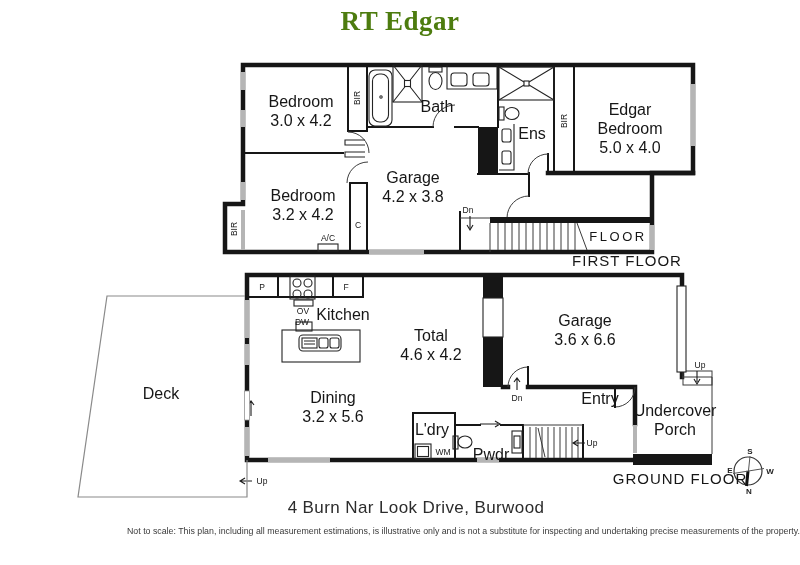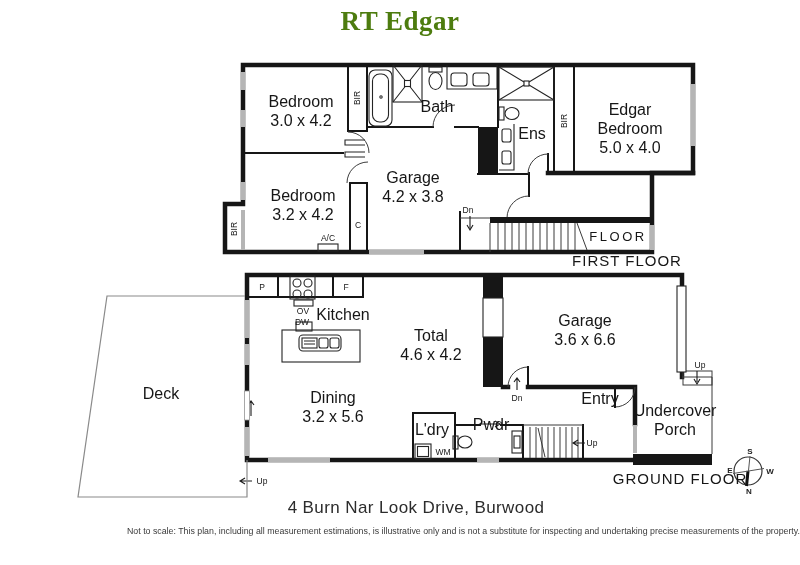--- a/index.html
+++ b/index.html
@@ -262,21 +262,21 @@
     <span>Garage</span>
     <span>3.6 x 6.6</span>
   </div>
   <div class="lbl sm" style="left:517px;top:398px">Dn</div>
   <div class="lbl" style="left:333px;top:408px">
     <span>Dining</span>
     <span>3.2 x 5.6</span>
   </div>
   <div class="lbl" style="left:432px;top:430px">L'dry</div>
   <div class="lbl sm" style="left:443px;top:452px">WM</div>
-  <div class="lbl" style="left:491px;top:425px">Pwdr</div>
+  <div class="lbl" style="left:491px;top:455px">Pwdr</div>
   <div class="lbl sm" style="left:592px;top:443px">Up</div>
   <div class="lbl" style="left:600px;top:399px">Entry</div>
   <div class="lbl" style="left:675px;top:421px">
     <span>Undercover</span>
     <span>Porch</span>
   </div>
   <div class="lbl sm" style="left:700px;top:365px">Up</div>
   <div class="lbl sm" style="left:262px;top:481px">Up</div>
   <div class="lbl" style="left:161px;top:394px">Deck</div>
   <div class="lbl floorlbl" style="left:680px;top:479px">GROUND FLOOR</div>

